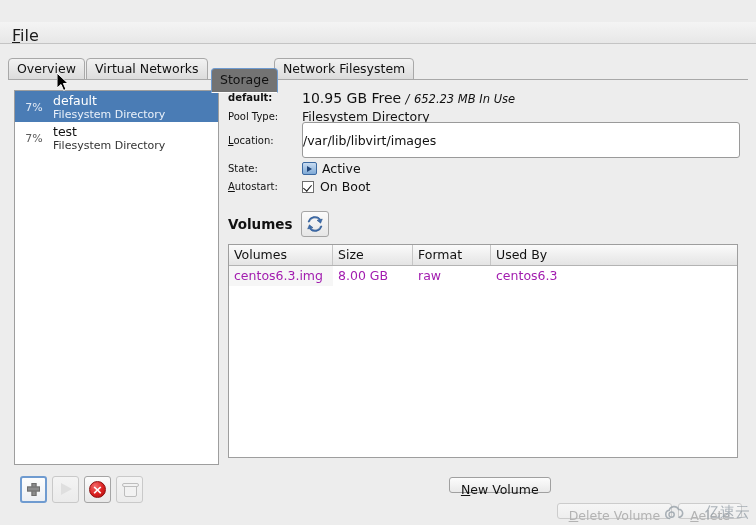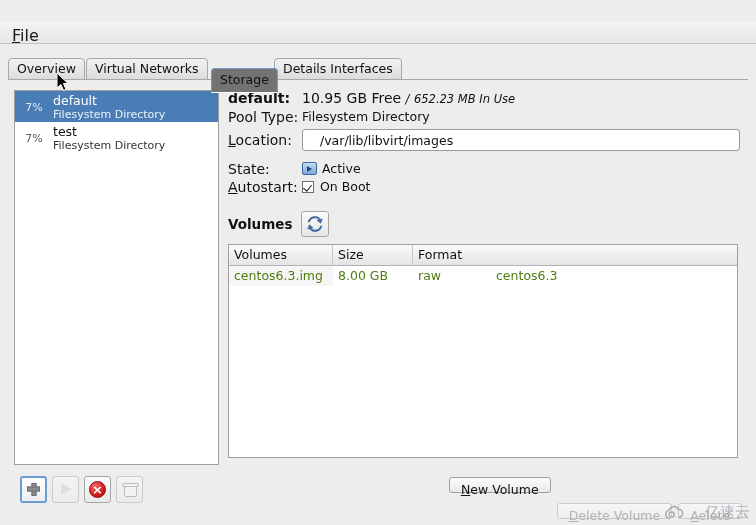--- a/index.html
+++ b/index.html
@@ -195,43 +195,43 @@
   }
   .drow {
     display: flex;
     align-items: center;
     height: 17px;
     margin-bottom: 1px;
   }
   .dlabel {
     width: 74px;
     flex: 0 0 auto;
-    font-size: 14px;
+    font-size: 10px;
     color: #111111;
   }
   .dlabel.b { font-weight: bold; }
   .dlabel u { text-decoration: underline; }
   .dval { font-size: 12.5px; color: #111111; }
   .dval .it { font-style: italic; font-size: 11.5px; }
 
   #free-row { height: 19px; }
   #free-row .dval { font-size: 14px; }
 
   .loc-row { height: 24px; margin-top: 3px; margin-bottom: 8px; }
   #location-input {
     flex: 1 1 auto;
-    height: 22px;
+    height: 36px;
     box-sizing: border-box;
     background: #ffffff;
     border: 1px solid #9a9a9a;
     border-radius: 3px;
     font-family: "DejaVu Sans", "Liberation Sans", sans-serif;
     font-size: 12.5px;
     color: #111111;
-    padding: 0 17px;
+    padding: 0 0;
     line-height: 20px;
     outline: none;
   }
 
   .state-icon {
     width: 15px; height: 13px;
     margin-right: 5px;
     flex: 0 0 auto;
     background: linear-gradient(to bottom, #c9dcf1, #7ea9d6);
     border: 1px solid #3a68a0;
@@ -321,21 +321,21 @@
   }
   #vol-header .hc:last-child { border-right: none; }
   .c-vol  { width: 104px; }
   .c-size { width: 80px; }
   .c-fmt  { width: 78px; }
   .c-used { flex: 1 1 auto; }
   .vrow { display: flex; height: 20px; }
   .vrow .vc {
     box-sizing: border-box;
     font-size: 12.5px;
-    color: #4d7c0f;
+    color: #a21caf;
     line-height: 19px;
     padding-left: 5px;
     white-space: nowrap;
     overflow: hidden;
   }
   .vrow .vc.c-vol { background: #f6f6f6; }
 
   
   #pool-toolbar {
     position: absolute;
@@ -494,21 +494,21 @@
 
   <div id="menubar">
     <div class="menu-item"><u>F</u><span>ile</span></div>
   </div>
 
   <div id="content-border"></div>
   <div id="tabstrip">
     <div class="tab" style="left:78px;">Virtual Networks</div>
     <div class="tab" style="left:0px;">Overview</div>
     <div class="tab active" style="left:203px;">Storage</div>
-    <div class="tab" style="left:266px;">Details Interfaces</div>
+    <div class="tab" style="left:266px;">Network Filesystem</div>
   </div>
 
   <div id="poollist">
     <div class="pool-row selected">
       <div class="pct">7%</div>
       <div class="ptext">
         <div class="pname">default</div>
         <div class="psub">Filesystem Directory</div>
       </div>
     </div>
@@ -562,20 +562,21 @@
           <path d="M14.6 11.0 A5.6 5.6 0 0 1 4.6 12.7 L7.0 12.7 L3.4 9.8 L1.7 14.0 L3.1 13.5 A7.2 7.2 0 0 0 16.0 11.0 Z" fill="#3c6db0" stroke="#234b80" stroke-width="0.5"></path>
         </svg>
       </div>
     </div>
 
     <div id="vol-table">
       <div id="vol-header">
         <div class="hc c-vol">Volumes</div>
         <div class="hc c-size">Size</div>
         <div class="hc c-fmt">Format</div>
+        <div class="hc c-used">Used By</div>
       </div>
       <div class="vrow">
         <div class="vc c-vol">centos6.3.img</div>
         <div class="vc c-size">8.00 GB</div>
         <div class="vc c-fmt">raw</div>
         <div class="vc c-used">centos6.3</div>
       </div>
     </div>
   </div>
 

